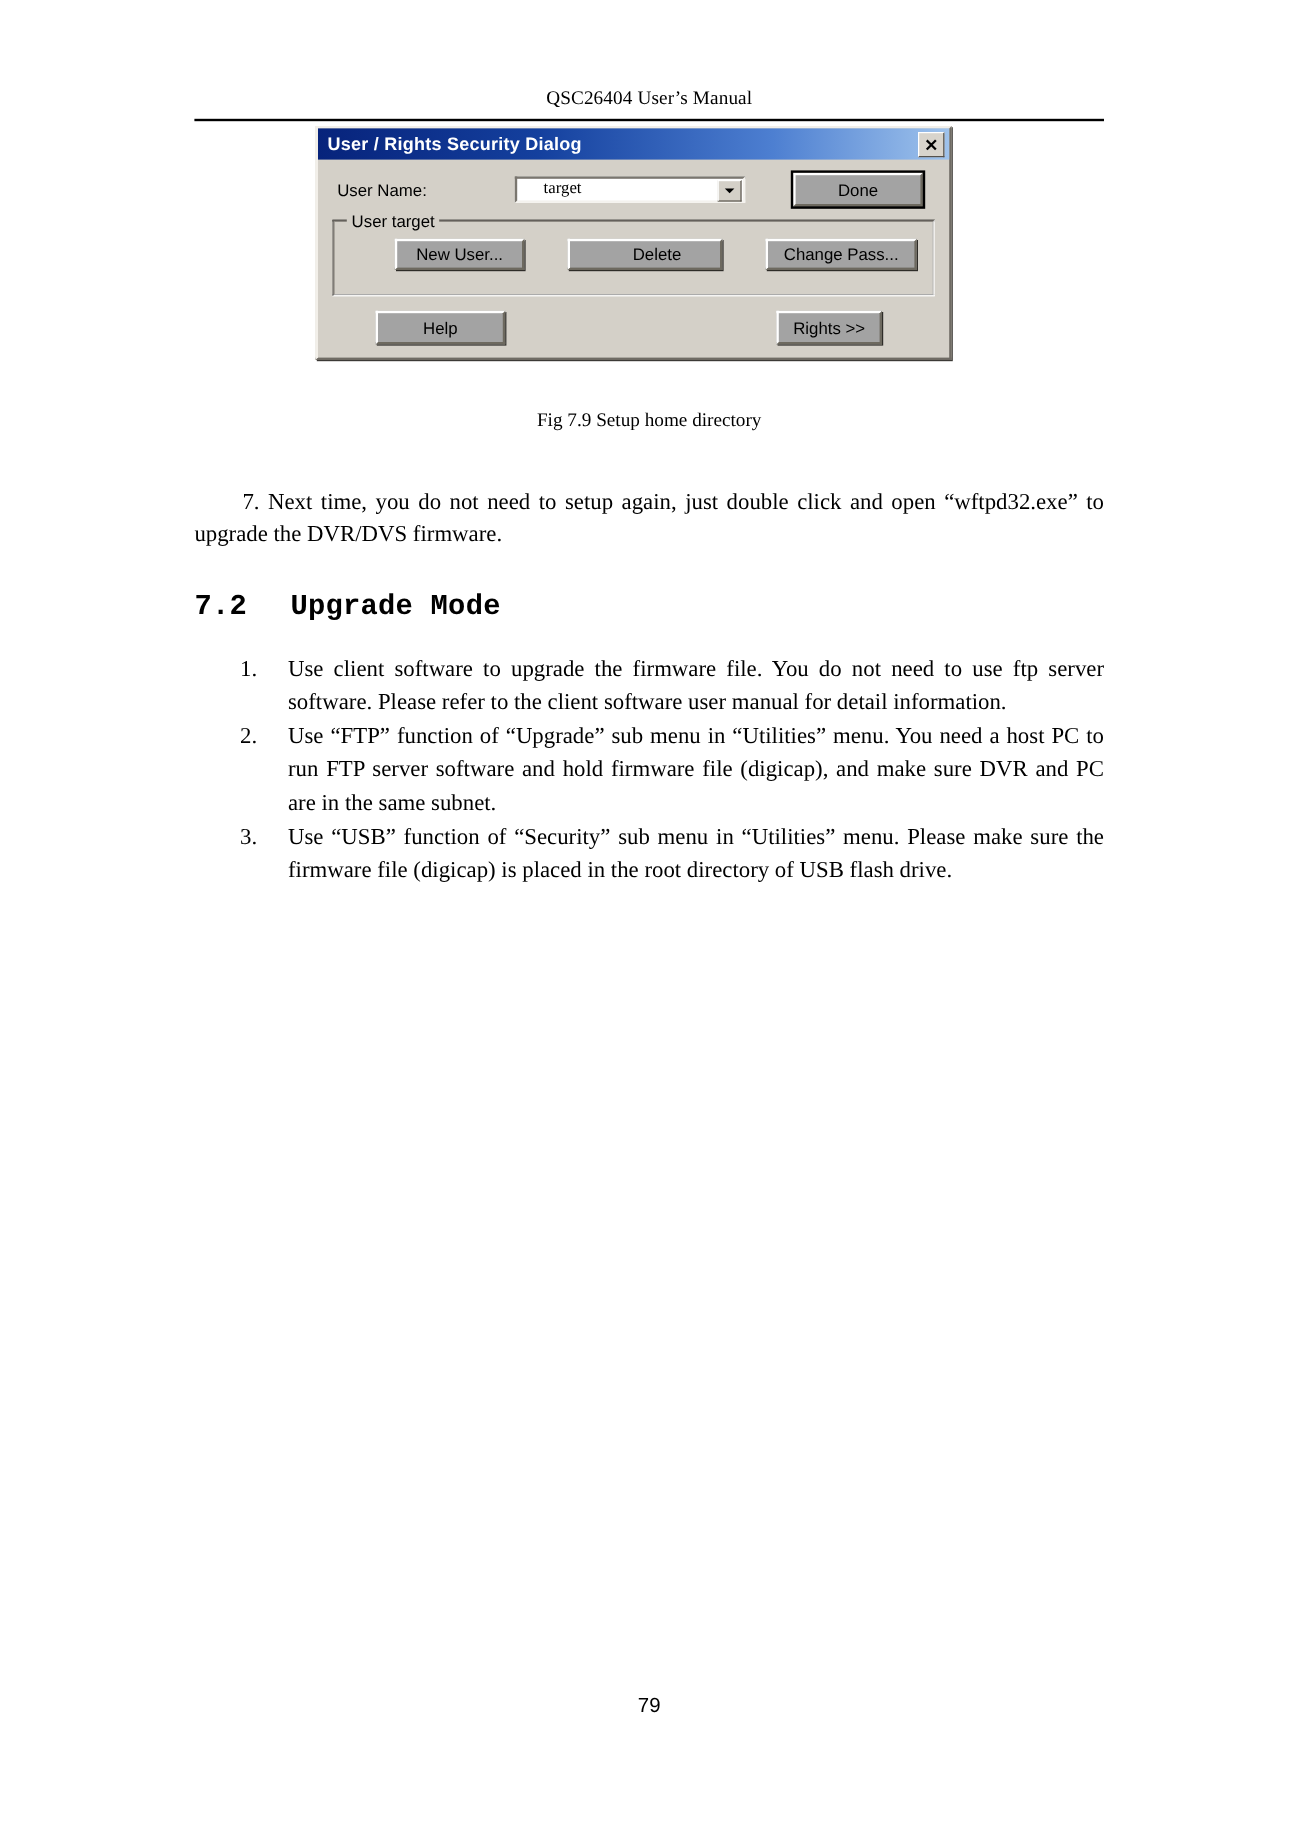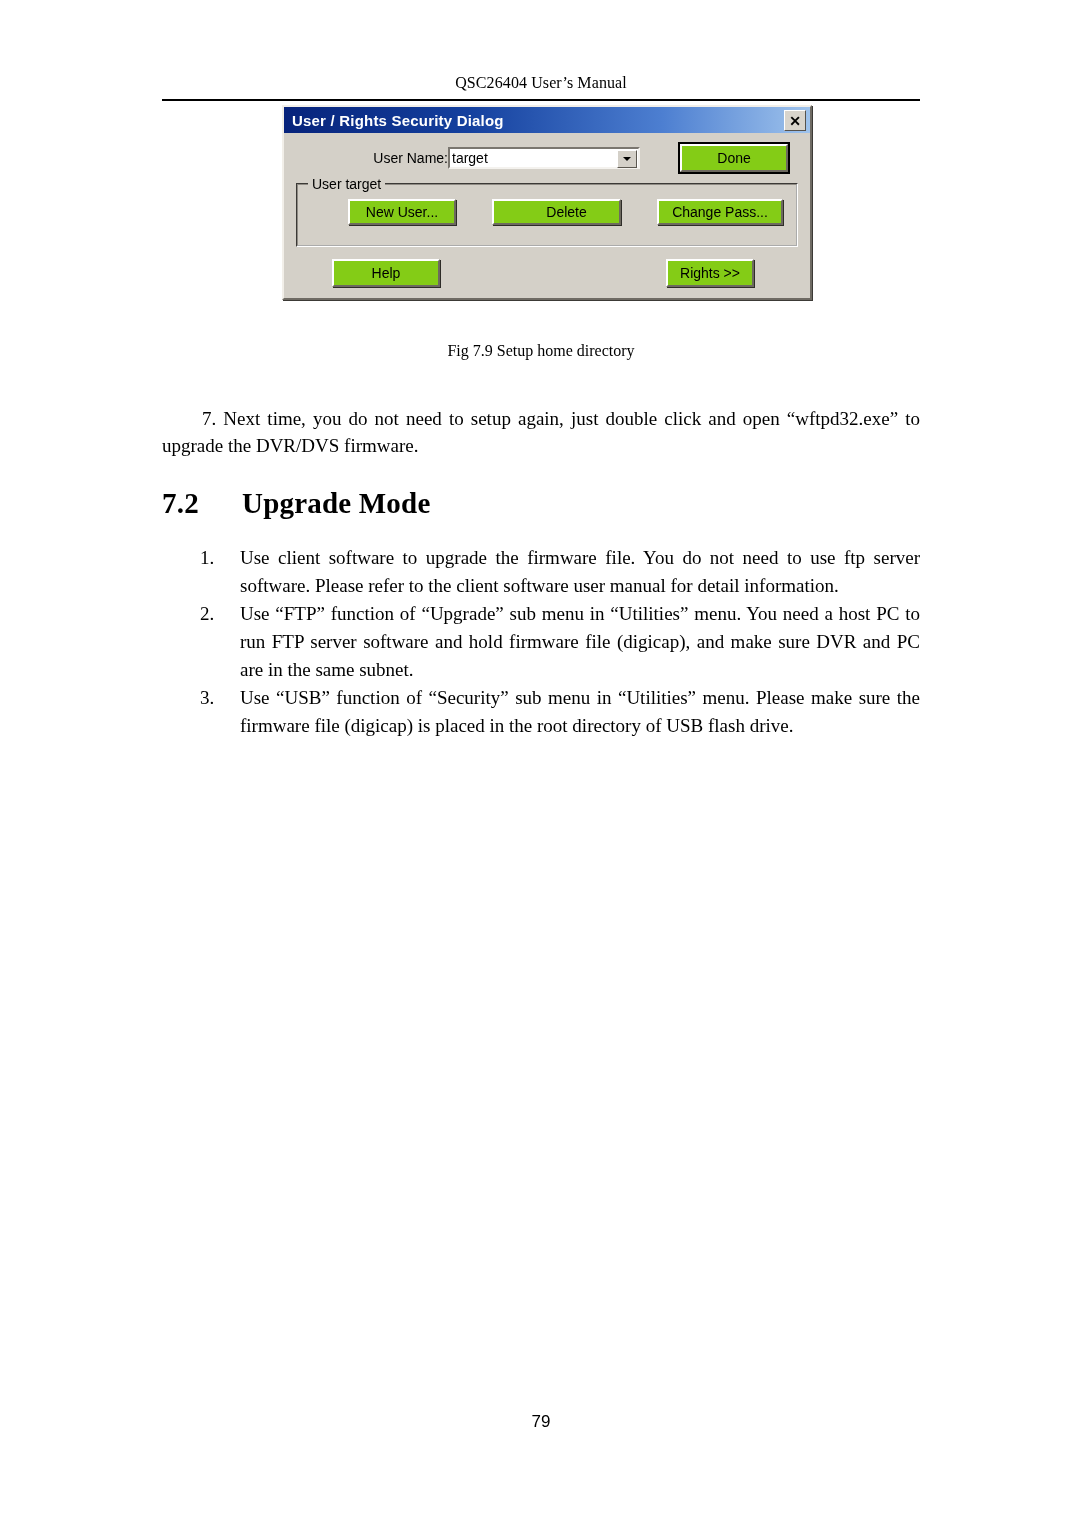--- a/index.html
+++ b/index.html
@@ -32,32 +32,31 @@
     top: 99px;
     left: 162px;
     width: 758px;
     height: 2px;
     background: #000;
   }
 
   
   .dialog {
     position: absolute;
-    left: 282px;
+    left: 263px;
     top: 105px;
     width: 530px;
     box-sizing: border-box;
     background: #d4d0c8;
     border-top: 2px solid #f2efe9;
     border-left: 2px solid #f2efe9;
     border-right: 2px solid #6f6b64;
     border-bottom: 2px solid #6f6b64;
     box-shadow: 1px 1px 0 #3c3a36;
     font-family: "Liberation Sans", sans-serif;
-    text-align: right;
   }
   .titlebar {
     height: 26px;
     background: linear-gradient(to right, #07237b 0%, #14409e 35%, #4d7fd1 72%, #9fc3ec 100%);
     display: flex;
     align-items: center;
     padding: 0 3px 0 8px;
     position: relative;
   }
   .titlebar-text {
@@ -116,22 +115,22 @@
     border-left: 2px solid #7a766f;
     border-right: 2px solid #f4f2ee;
     border-bottom: 2px solid #f4f2ee;
     display: flex;
     align-items: center;
     position: relative;
     box-sizing: border-box;
   }
   .combo-value {
     font-size: 14px;
-    padding-left: 2px;
-    font-family: Liberation Sans, sans-serif;
+    padding-left: 22px;
+    font-family: Liberation Serif, serif;
     color: #000;
   }
   .combo-arrow {
     position: absolute;
     right: 1px;
     top: 1px;
     width: 18px;
     height: 16px;
     background: #d4d0c8;
     border-top: 1px solid #ffffff;
@@ -145,21 +144,21 @@
   .combo-arrow i {
     display: block;
     width: 0; height: 0;
     border-left: 4px solid transparent;
     border-right: 4px solid transparent;
     border-top: 4px solid #000;
   }
 
   
   .btn {
-    background: #84cc16;
+    background: #a3a3a3;
     border-top: 2px solid #ffffff;
     border-left: 2px solid #ffffff;
     border-right: 2px solid #6d695f;
     border-bottom: 2px solid #6d695f;
     box-shadow: 1px 1px 0 #2e2c28;
     font-family: "Liberation Sans", sans-serif;
     font-size: 14px;
     color: #000;
     display: flex;
     align-items: center;
@@ -278,24 +277,24 @@
     font-size: 19px;
     line-height: 27px;
     text-align: justify;
     font-family: "Liberation Serif", serif;
   }
   .para-step7 { top: 386px; text-indent: 40px; }
 
   .h2 {
     position: absolute;
     left: 162px;
-    top: 463px;
-    font-family: Liberation Serif, serif;
+    top: 473px;
+    font-family: Liberation Mono, monospace;
     font-weight: bold;
-    font-size: 29px;
+    font-size: 24px;
     letter-spacing: 0.2px;
     white-space: nowrap;
   }
   .h2 .num { display: inline-block; width: 80px; }
 
   .list {
     position: absolute;
     left: 162px;
     top: 544px;
     width: 758px;

